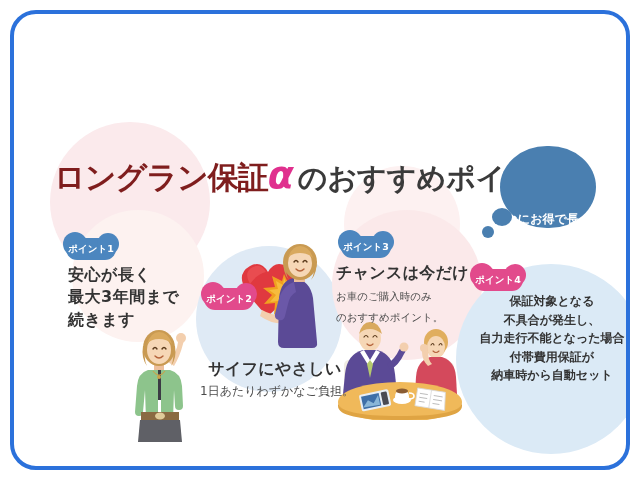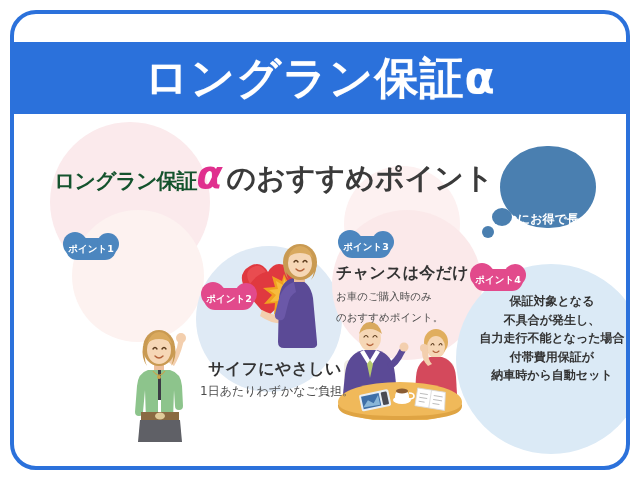--- a/index.html
+++ b/index.html
@@ -122,23 +122,23 @@
   
   .headline {
     position: absolute;
     left: 40px;
     top: 42px;
     z-index: 6;
     white-space: nowrap;
     line-height: 1;
   }
   .headline-brand {
-    font-size: 21px;
-    font-weight: bold;
-    color: #14532d;
+    font-size: 31px;
+    font-weight: bold;
+    color: #7f1d1d;
     letter-spacing: -1px;
   }
   .headline-alpha {
     font-size: 38px;
     font-weight: bold;
     font-style: italic;
     color: #e0308e;
     letter-spacing: 0;
   }
   .headline-rest {
@@ -420,20 +420,25 @@
         <path d="M86 70 h28 l2 18 h-30 z" fill="#ffffff" stroke="#d9d9d9" stroke-width="0.8"></path>
         <path d="M100 70 v18" stroke="#d9d9d9" stroke-width="0.8"></path>
         <path d="M89 75 h8 M89 79 h8 M89 83 h6" stroke="#b9b9b9" stroke-width="0.9"></path>
         <path d="M103 75 h9 M103 79 h9 M103 83 h7" stroke="#b9b9b9" stroke-width="0.9"></path>
       </g>
     </svg>
 
     <div class="badge badge-blue" id="badge-1">
       <span class="badge-label">ポイント1</span>
     </div>
+    <div class="point" id="point-1">
+      <div class="point-title">安心が長く</div>
+      <div class="point-title">最大3年間まで</div>
+      <div class="point-title">続きます</div>
+    </div>
 
     <div class="badge badge-pink" id="badge-2">
       <span class="badge-label">ポイント2</span>
     </div>
     <div class="point" id="point-2">
       <div class="point-title">サイフにやさしい</div>
       <div class="point-sub">1日あたりわずかなご負担。</div>
     </div>
 
     <div class="badge badge-blue" id="badge-3">
@@ -451,19 +456,16 @@
     <div class="point" id="point-4">
       <div class="point-title">保証対象となる</div>
       <div class="point-title">不具合が発生し、</div>
       <div class="point-title">自力走行不能となった場合</div>
       <div class="point-title">付帯費用保証が</div>
       <div class="point-title">納車時から自動セット</div>
     </div>
 
   </div>
 
-  <div class="banner">
-    <div class="banner-title">ロングラン保証α</div>
-  </div>
 
   <div class="frame"></div>
 
 </div>
 
 </body></html>

